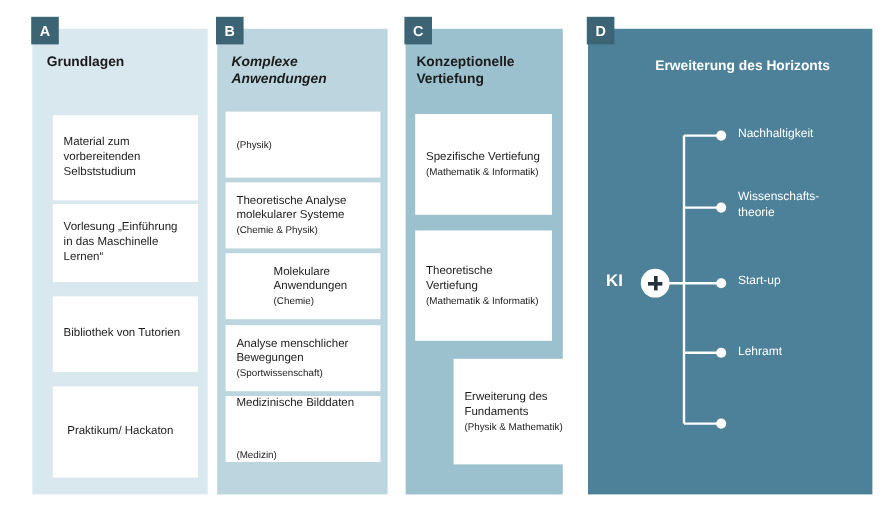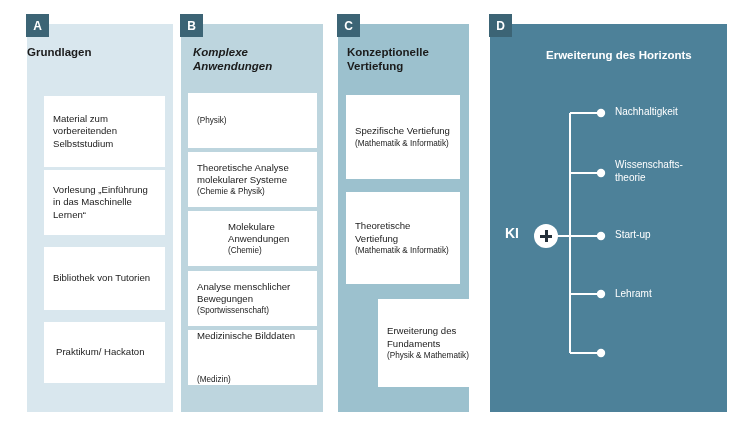--- a/index.html
+++ b/index.html
@@ -38,21 +38,21 @@
   .badge-d{left:489px;}
 
   
   .panel-title{
     position:absolute;
     font-size:11.5px;
     font-weight:bold;
     color:#1b1b1b;
     line-height:14px;
   }
-  .title-a{left:27px;top:45px;width:120px;}
+  .title-a{left:39px;top:45px;width:120px;}
   .title-b{left:193px;top:45px;width:118px;font-style:italic;}
   .title-c{left:347px;top:45px;width:112px;}
   .title-d{left:505px;top:48px;width:210px;color:#ffffff;padding-left:41px;}
 
   
   .card{
     position:absolute;
     background:#ffffff;
     box-sizing:border-box;
     padding:0 9px;
@@ -70,21 +70,21 @@
     color:#1b1b1b;
     line-height:10px;
     margin-top:1px;
   }
 
   
   .a-card{left:44px;width:121px;}
   .a-c0{top:96px;height:71px;}
   .a-c1{top:170px;height:65px;}
   .a-c2{top:247px;height:63px;}
-  .a-c3{top:322px;height:61px;padding-left:12px;}
+  .a-c3{top:322px;height:76px;padding-left:12px;}
 
   
   .b-card{left:188px;width:129px;}
   .b-c0{top:93px;height:55px;}
   .b-c1{top:152px;height:55px;}
   .b-c2{top:211px;height:55px;padding-left:40px;}
   .b-c3{top:271px;height:55px;}
   .b-c4{top:330px;height:55px;gap:32px;}
 
   

